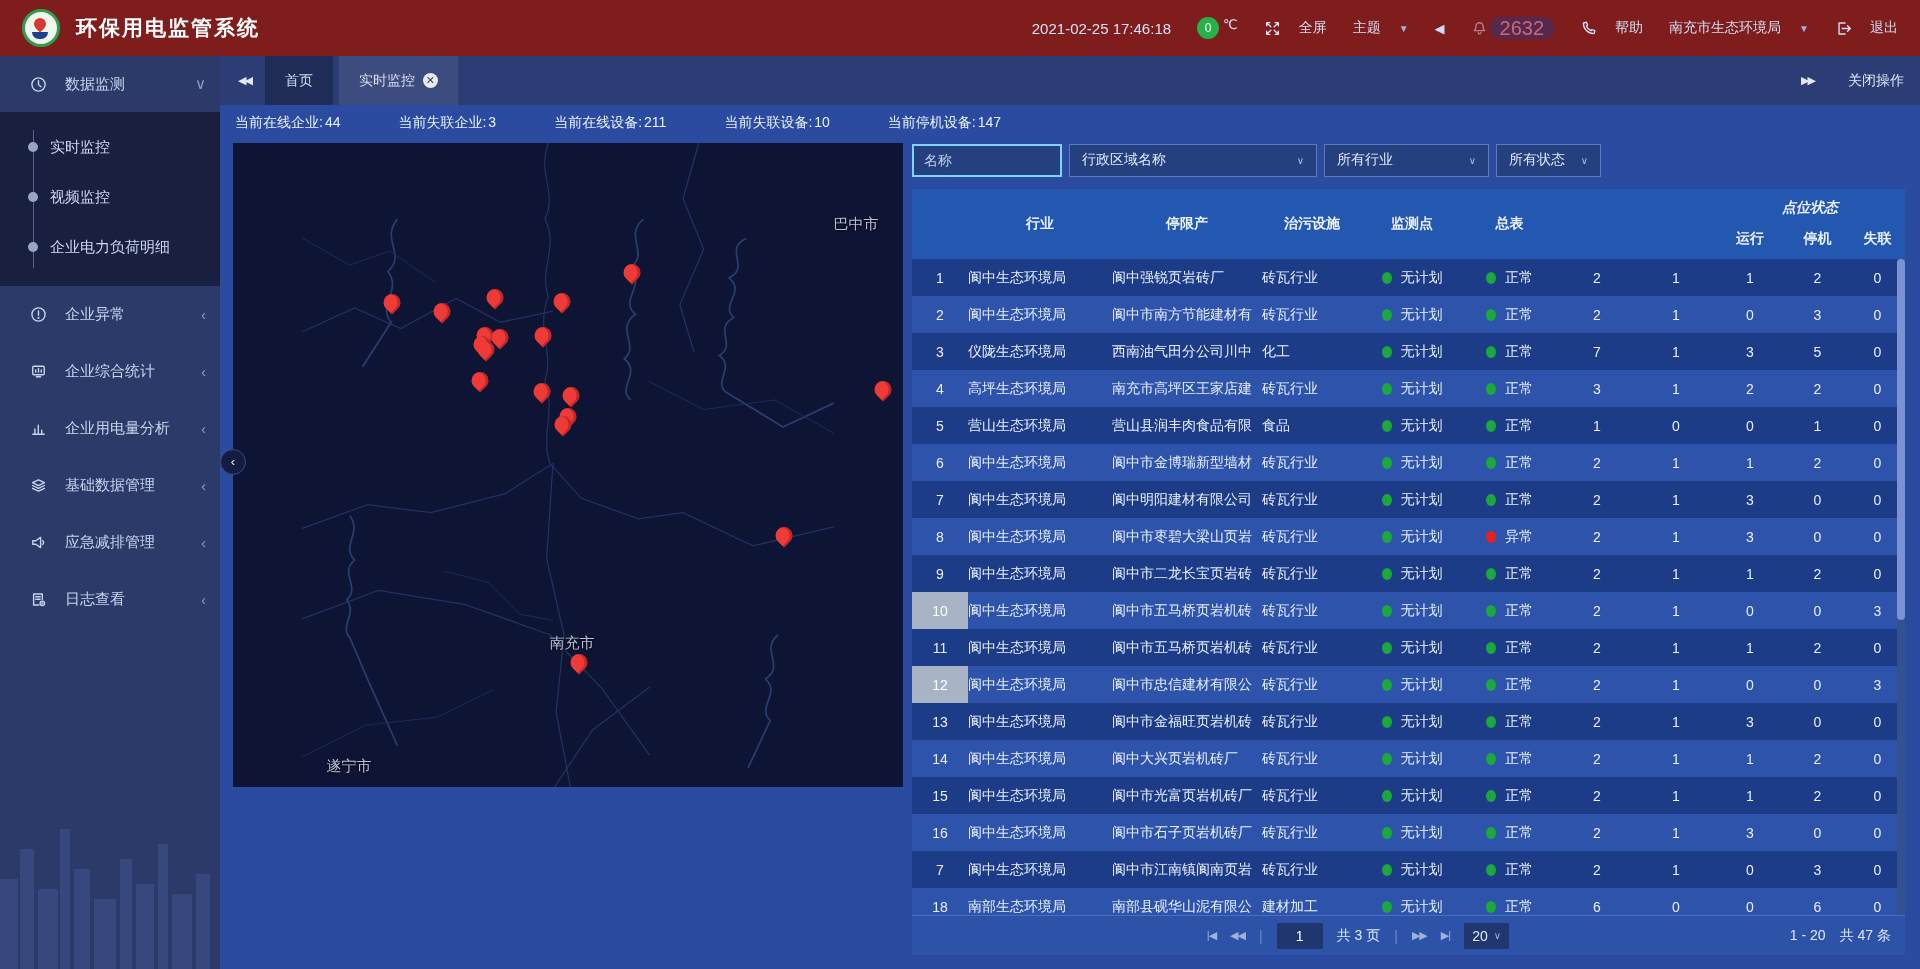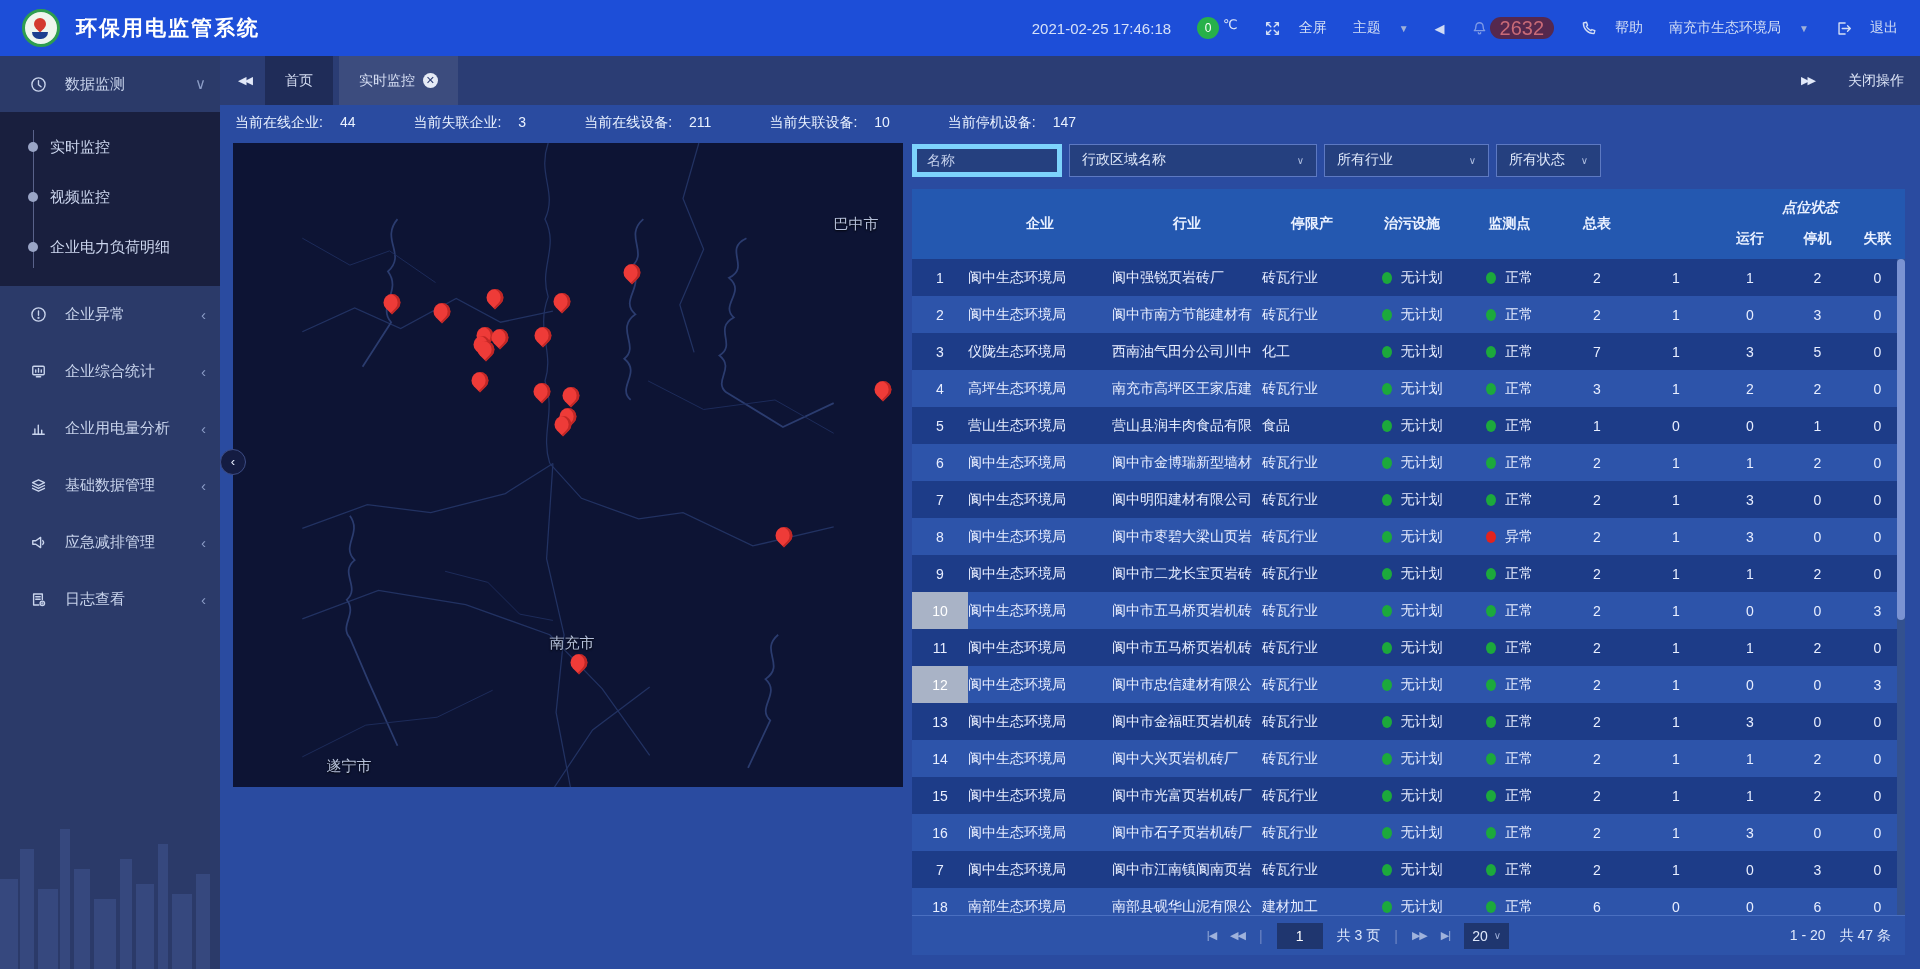--- a/index.html
+++ b/index.html
@@ -3,21 +3,21 @@
 <meta charset="utf-8">
 <style>
   * { margin:0; padding:0; box-sizing:border-box; }
   html,body { width:1920px; height:969px; overflow:hidden; }
   body{
     font-family:"Liberation Sans","DejaVu Sans",sans-serif;
     background:#2a4ba0; color:#e8efff; font-size:14px;
     display:flex; flex-direction:column;
   }
   
-  .app-header{ height:56px; background:#1d4ed8; display:flex; align-items:center; padding:0 22px; flex:0 0 auto;}
+  .app-header{ height:56px; background:#7f1d1d; display:flex; align-items:center; padding:0 22px; flex:0 0 auto;}
   .logo{ width:38px; height:38px; border-radius:50%; background:#eef6ee; border:3px solid #2e9e4f; position:relative; flex:0 0 auto;}
   .logo::before{ content:""; position:absolute; left:9px; top:6px; width:12px; height:12px; background:#d43a2f; border-radius:50% 50% 50% 0; transform:rotate(-45deg);}
   .logo::after{ content:""; position:absolute; left:7px; bottom:5px; width:16px; height:7px; background:#1c3f8f; border-radius:0 0 8px 8px;}
   .app-title{ font-size:21px; font-weight:bold; color:#fff; letter-spacing:2px; margin-left:16px;}
   .header-right{ margin-left:auto; display:flex; align-items:center; gap:26px; color:#ccd8f3; font-size:14px;}
   .datetime{ font-size:15px; color:#d6e1f8;}
   .temp{ display:flex; align-items:flex-start; gap:4px;}
   .temp-circle{ width:22px; height:22px; border-radius:50%; background:#27b14a; color:#fff; font-size:12px; display:flex; align-items:center; justify-content:center;}
   .temp-unit{ font-size:13px; color:#dfe8fa;}
   .hbtn{ display:flex; align-items:center; gap:18px; cursor:pointer; color:#d3def5;}
@@ -43,33 +43,33 @@
   
   .main-col{ flex:1; display:flex; flex-direction:column; min-width:0; background:#2a4ba0;}
   .tabbar{ height:49px; background:#2b3d74; display:flex; align-items:center; padding:0 16px 0 10px; gap:6px; flex:0 0 auto;}
   .tab-scroll{ color:#e2e9f9; font-size:11px; letter-spacing:-2px; padding:6px 8px; cursor:pointer;}
   .tab{ height:49px; display:flex; align-items:center; gap:8px; padding:0 20px; font-size:14px; color:#d5ddf2; cursor:pointer; background:#1f2c58;}
   .tab.active{ background:#3c4c7e;}
   .tab-close{ width:15px; height:15px; border-radius:50%; background:#e6ebf6; color:#2b3c72; font-size:11px; line-height:15px; text-align:center; font-weight:bold; cursor:pointer;}
   .tabbar-right{ margin-left:auto; display:flex; align-items:center; gap:26px; color:#dde5f7;}
   
   .stats-bar{ height:36px; display:flex; align-items:center; padding-left:15px; gap:58px; font-size:14px; color:#e9f1ff; flex:0 0 auto;}
-  .stat-item{ display:flex; gap:17px; white-space:nowrap;}
+  .stat-item{ display:flex; gap:2px; white-space:nowrap;}
   
   .content{ flex:1; display:flex; padding:2px 15px 0 13px; gap:9px; min-height:0;}
   
   .map-panel{ width:670px; height:644px; background:#0d1434; position:relative; flex:0 0 auto;}
   .map-roads{ position:absolute; inset:0; width:100%; height:100%;}
   .city-label{ position:absolute; transform:translate(-50%,-50%); color:#b6c1da; font-size:15px; text-shadow:0 1px 2px #000; white-space:nowrap;}
   .pin{ position:absolute; width:17px; height:17px; background:#ee3b38; border-radius:50% 50% 50% 0; transform:translate(-50%,-94%) rotate(-45deg); box-shadow:inset -2px -2px 0 rgba(140,15,15,.45); cursor:pointer;}
   .map-handle{ position:absolute; left:-13px; top:47.5%; width:26px; height:26px; border-radius:50%; background:#141c42; border:1px solid #3c4c84; color:#e8eeff; display:flex; align-items:center; justify-content:center; font-size:13px; cursor:pointer; z-index:3;}
   
   .right-panel{ flex:1; height:812px; display:flex; flex-direction:column; min-width:0; position:relative;}
   .filter-row{ height:46px; display:flex; align-items:center; gap:7px; padding-bottom:12px;}
-  .f-input{ width:150px; height:33px; background:#25407f; border:5px solid #7dd3fc; color:#e8efff; padding:0 10px; font-size:14px; font-family:inherit;}
+  .f-input{ width:150px; height:33px; background:#25407f; border:2px solid #7dd3fc; color:#e8efff; padding:0 10px; font-size:14px; font-family:inherit;}
   .f-input::placeholder{ color:#c3cfeb;}
   .f-select{ height:33px; background:#25407f; border:1px solid #5d79c2; display:flex; align-items:center; justify-content:space-between; padding:0 12px; font-size:14px; color:#dfe8fa; cursor:pointer;}
   .f-select .caret{ color:#aebddf;}
   .w-region{ width:248px;} .w-industry{ width:165px;} .w-status{ width:105px;}
   
   :root{ --cols:56px 144px 150px 100px 100px 95px 80px 78px 70px 65px 1fr; }
   .t-head{ background:#2458b0; display:grid; grid-template-columns:var(--cols); grid-template-rows:30px 40px; flex:0 0 auto; font-weight:bold; color:#eaf1ff; font-size:14px;}
   .t-head .h-main{ grid-row:1/3; display:flex; align-items:center; justify-content:center;}
   .t-head .h-group{ grid-row:1; grid-column:9/12; display:flex; align-items:flex-end; justify-content:center; font-style:italic; padding-bottom:2px;}
   .t-head .h-sub{ grid-row:2; display:flex; align-items:center; justify-content:center;}
@@ -368,21 +368,20 @@
             <span class="caret">∨</span>
           </div>
           <div class="f-select w-status">
             <span>所有状态</span>
             <span class="caret">∨</span>
           </div>
         </div>
 
         <div class="t-head">
           <span class="h-main"></span>
-          <span class="h-main">企业</span>
           <span class="h-main">行业</span>
           <span class="h-main">停限产</span>
           <span class="h-main">治污设施</span>
           <span class="h-main">监测点</span>
           <span class="h-main">总表</span>
           <span class="h-group">点位状态</span>
           <span class="h-sub" style="grid-column:9">运行</span>
           <span class="h-sub" style="grid-column:10">停机</span>
           <span class="h-sub" style="grid-column:11">失联</span>
         </div>

